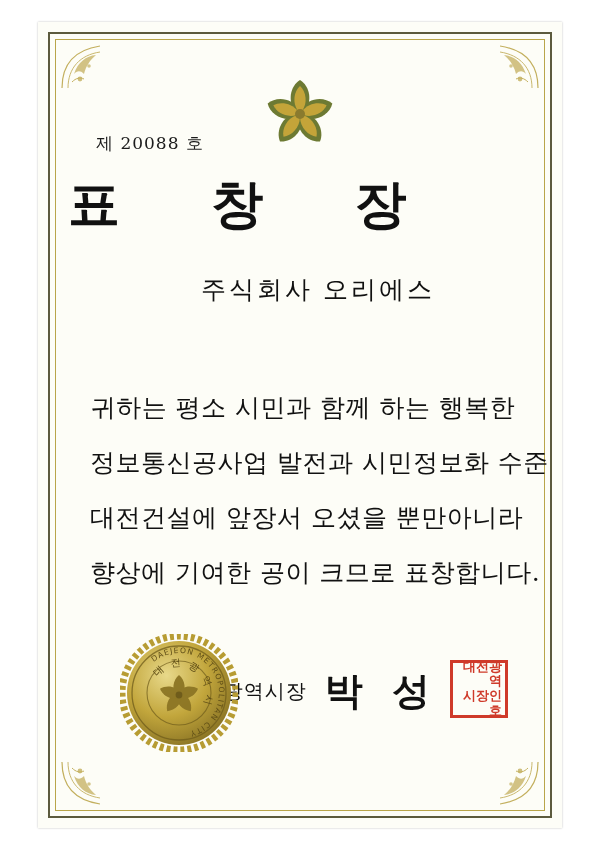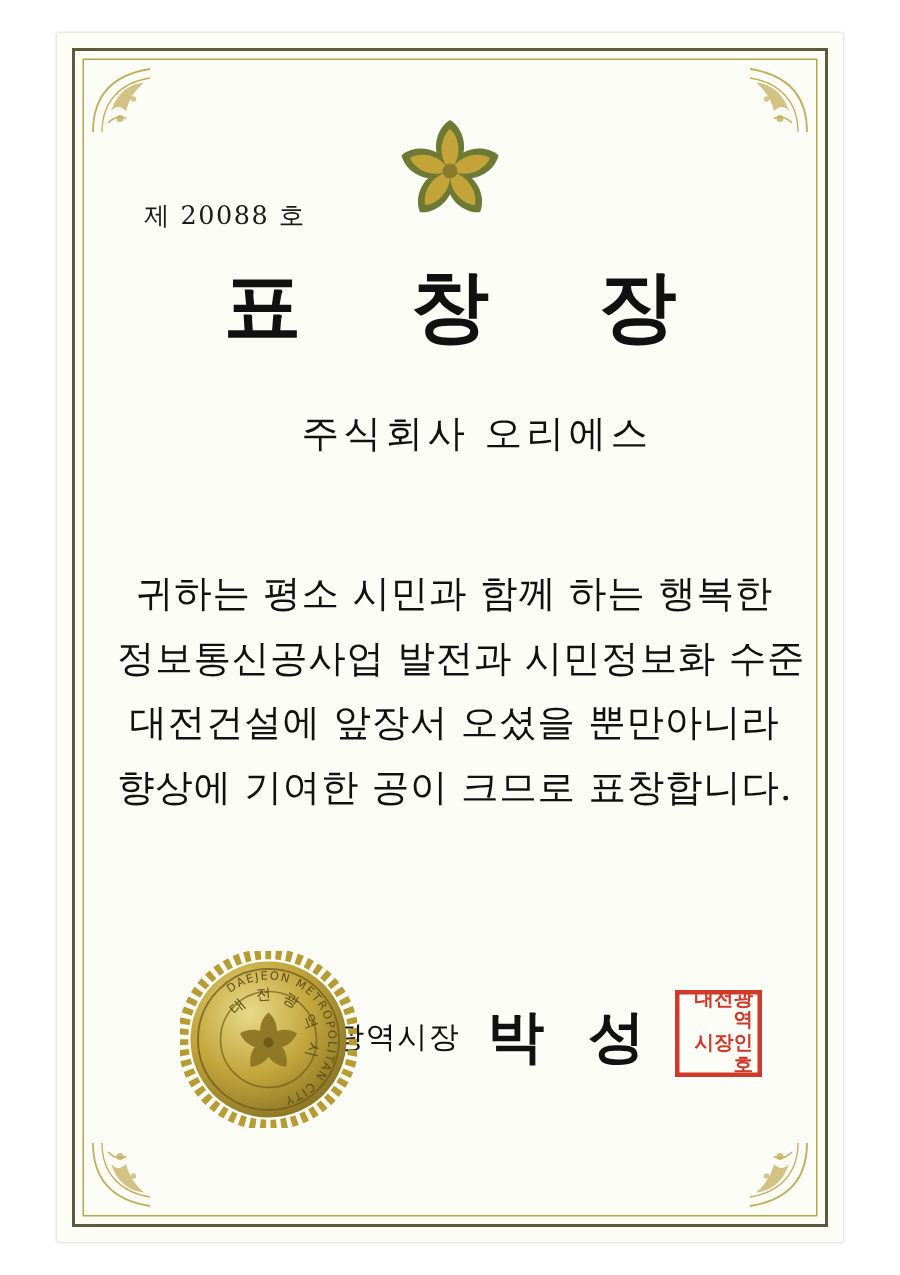--- a/index.html
+++ b/index.html
@@ -86,27 +86,26 @@
     letter-spacing: 1px;
     font-family: "DejaVu Serif", serif;
   }
 
   
   .title {
     position: absolute;
     left: 0;
     right: 0;
     top: 148px;
-    text-align: center;
     font-size: 52px;
     font-weight: bold;
     letter-spacing: 30px;
     text-indent: 30px;
     color: #111111;
-    font-family: Liberation Serif, serif;
+    font-family: Liberation Mono, monospace;
   }
 
   
   .recipient {
     position: absolute;
     left: 0;
     right: 0;
     top: 248px;
     text-align: center;
     color: #111111;
@@ -131,21 +130,21 @@
     left: 40px;
     right: 34px;
     top: 352px;
     color: #111111;
     font-family: "DejaVu Serif", serif;
     font-size: 25px;
     line-height: 1.72;
     text-align: center;
     letter-spacing: 0.5px;
   }
-  .body-text p { margin: 0; white-space: nowrap; }
+  .body-text p { margin: 12px; white-space: nowrap; }
 
   
   .date {
     position: absolute;
     right: 56px;
     top: 582px;
     font-size: 23px;
     color: #111111;
     letter-spacing: 1px;
     font-family: "DejaVu Serif", serif;

